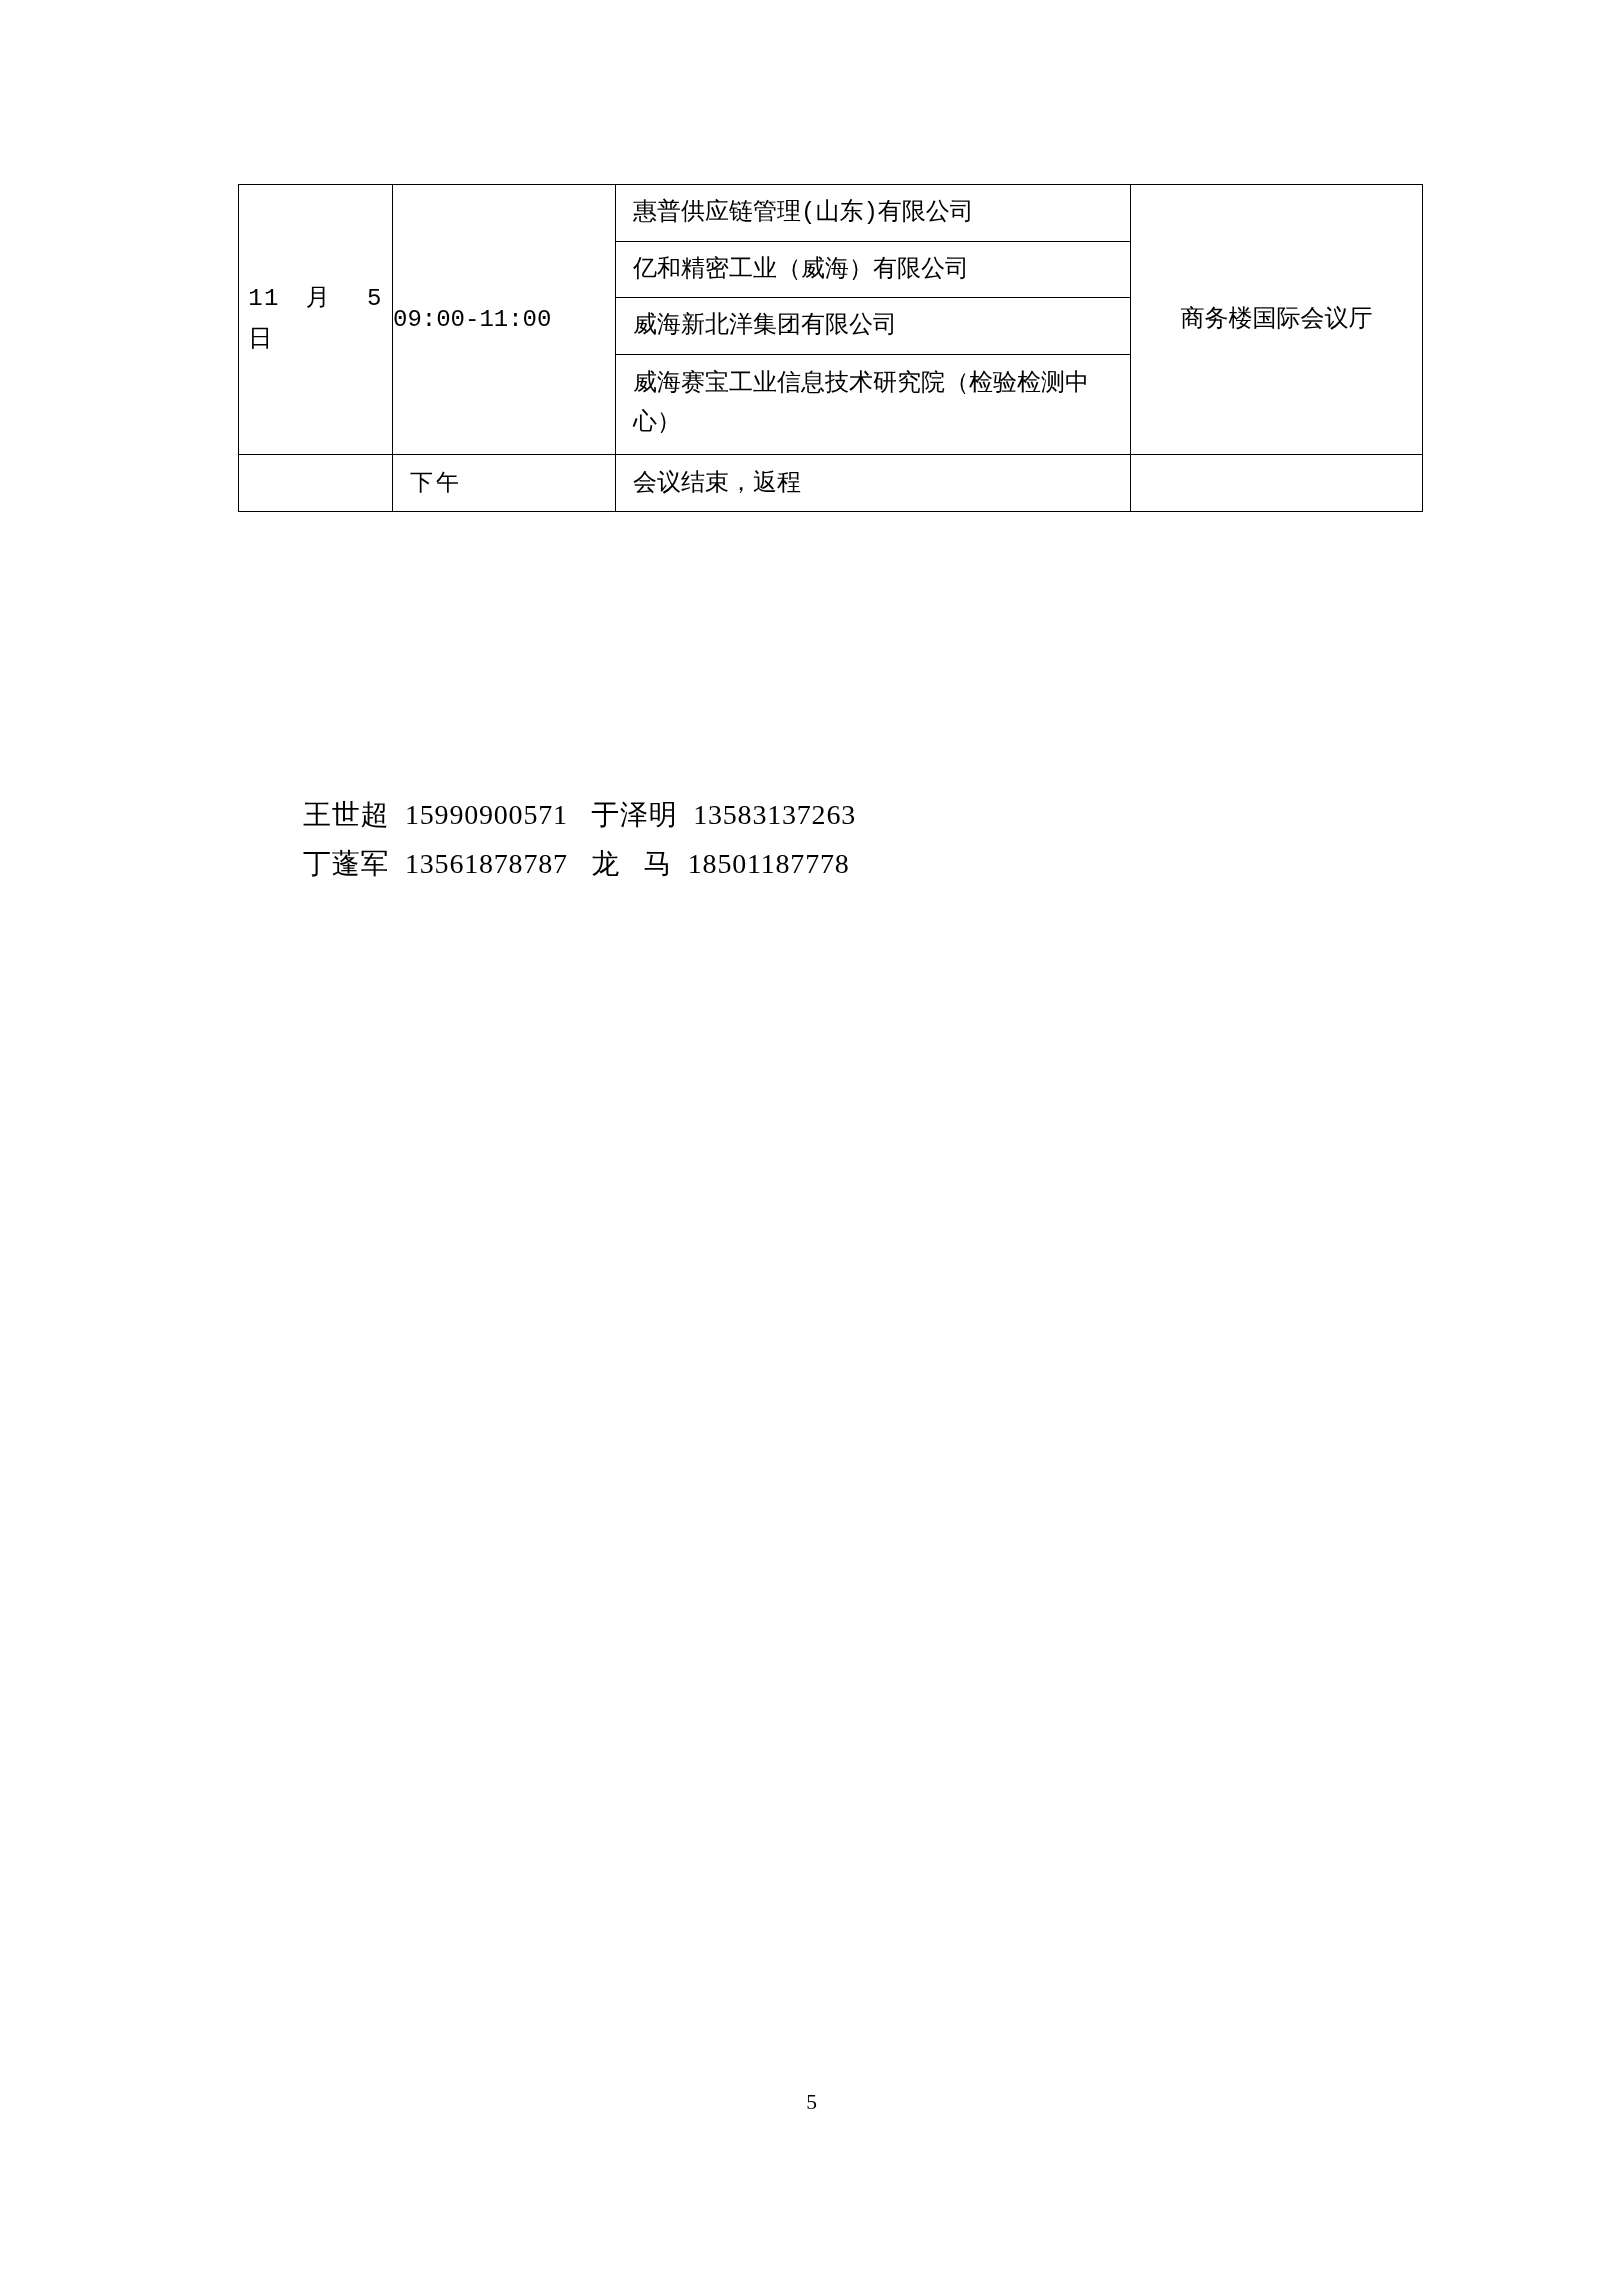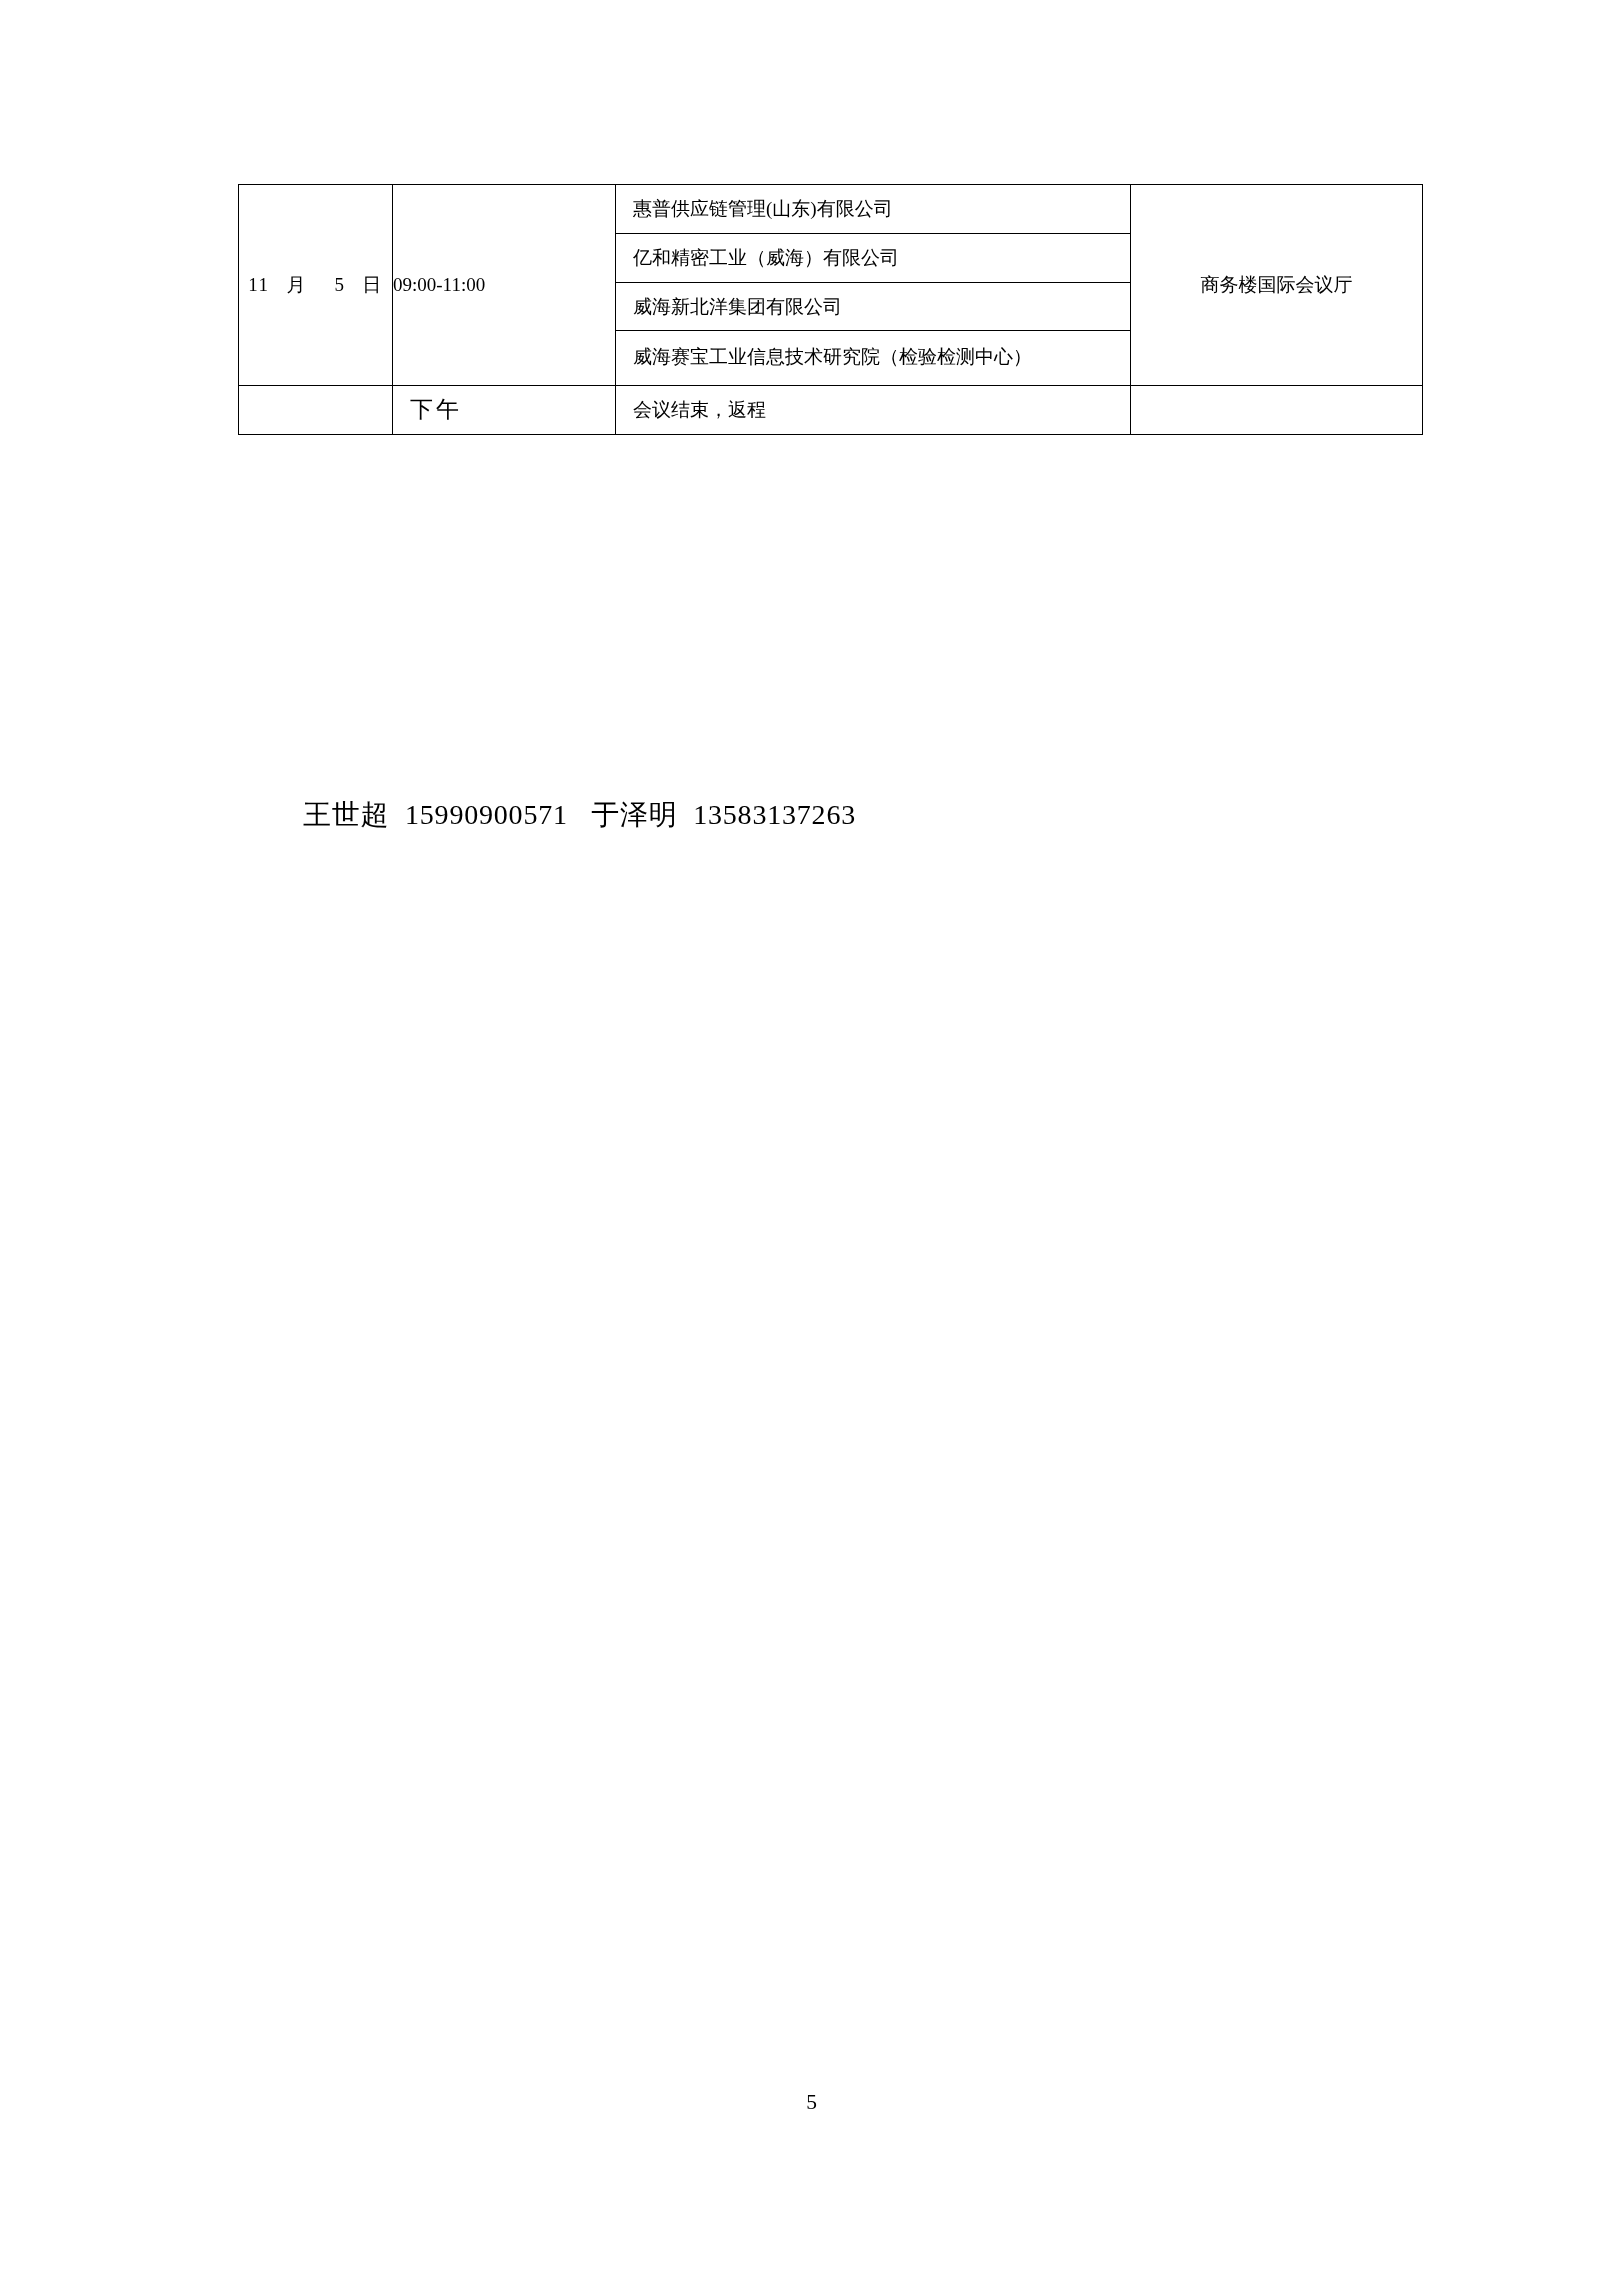--- a/index.html
+++ b/index.html
@@ -31,23 +31,23 @@
   }
   table.schedule {
     border-collapse: collapse;
     width: 100%;
     table-layout: fixed;
   }
   table.schedule td {
     border: 1.5px solid #000000;
     padding: 0;
     vertical-align: middle;
-    font-size: 19px;
+    font-size: 24px;
     line-height: 1.55;
-    font-family: Liberation Serif, serif;
+    font-family: Liberation Mono, monospace;
   }
   td.col-date {
     width: 153px;
     text-align: center;
     font-size: 24px;
     letter-spacing: 1.5px;
   }
   td.col-time {
     width: 222px;
     text-align: left;
@@ -164,18 +164,19 @@
           </td>
           <td class="col-place"></td>
         </tr>
       </tbody>
     </table>
   </div>
 
 
   <div class="contact-lines">
     <div class="line">王世超  15990900571   于泽明  13583137263</div>
+    <div class="line">丁蓬军  13561878787   龙   马  18501187778</div>
   </div>
 
   <div class="page-number">5</div>
 
 </div>
 
 
 </body></html>

